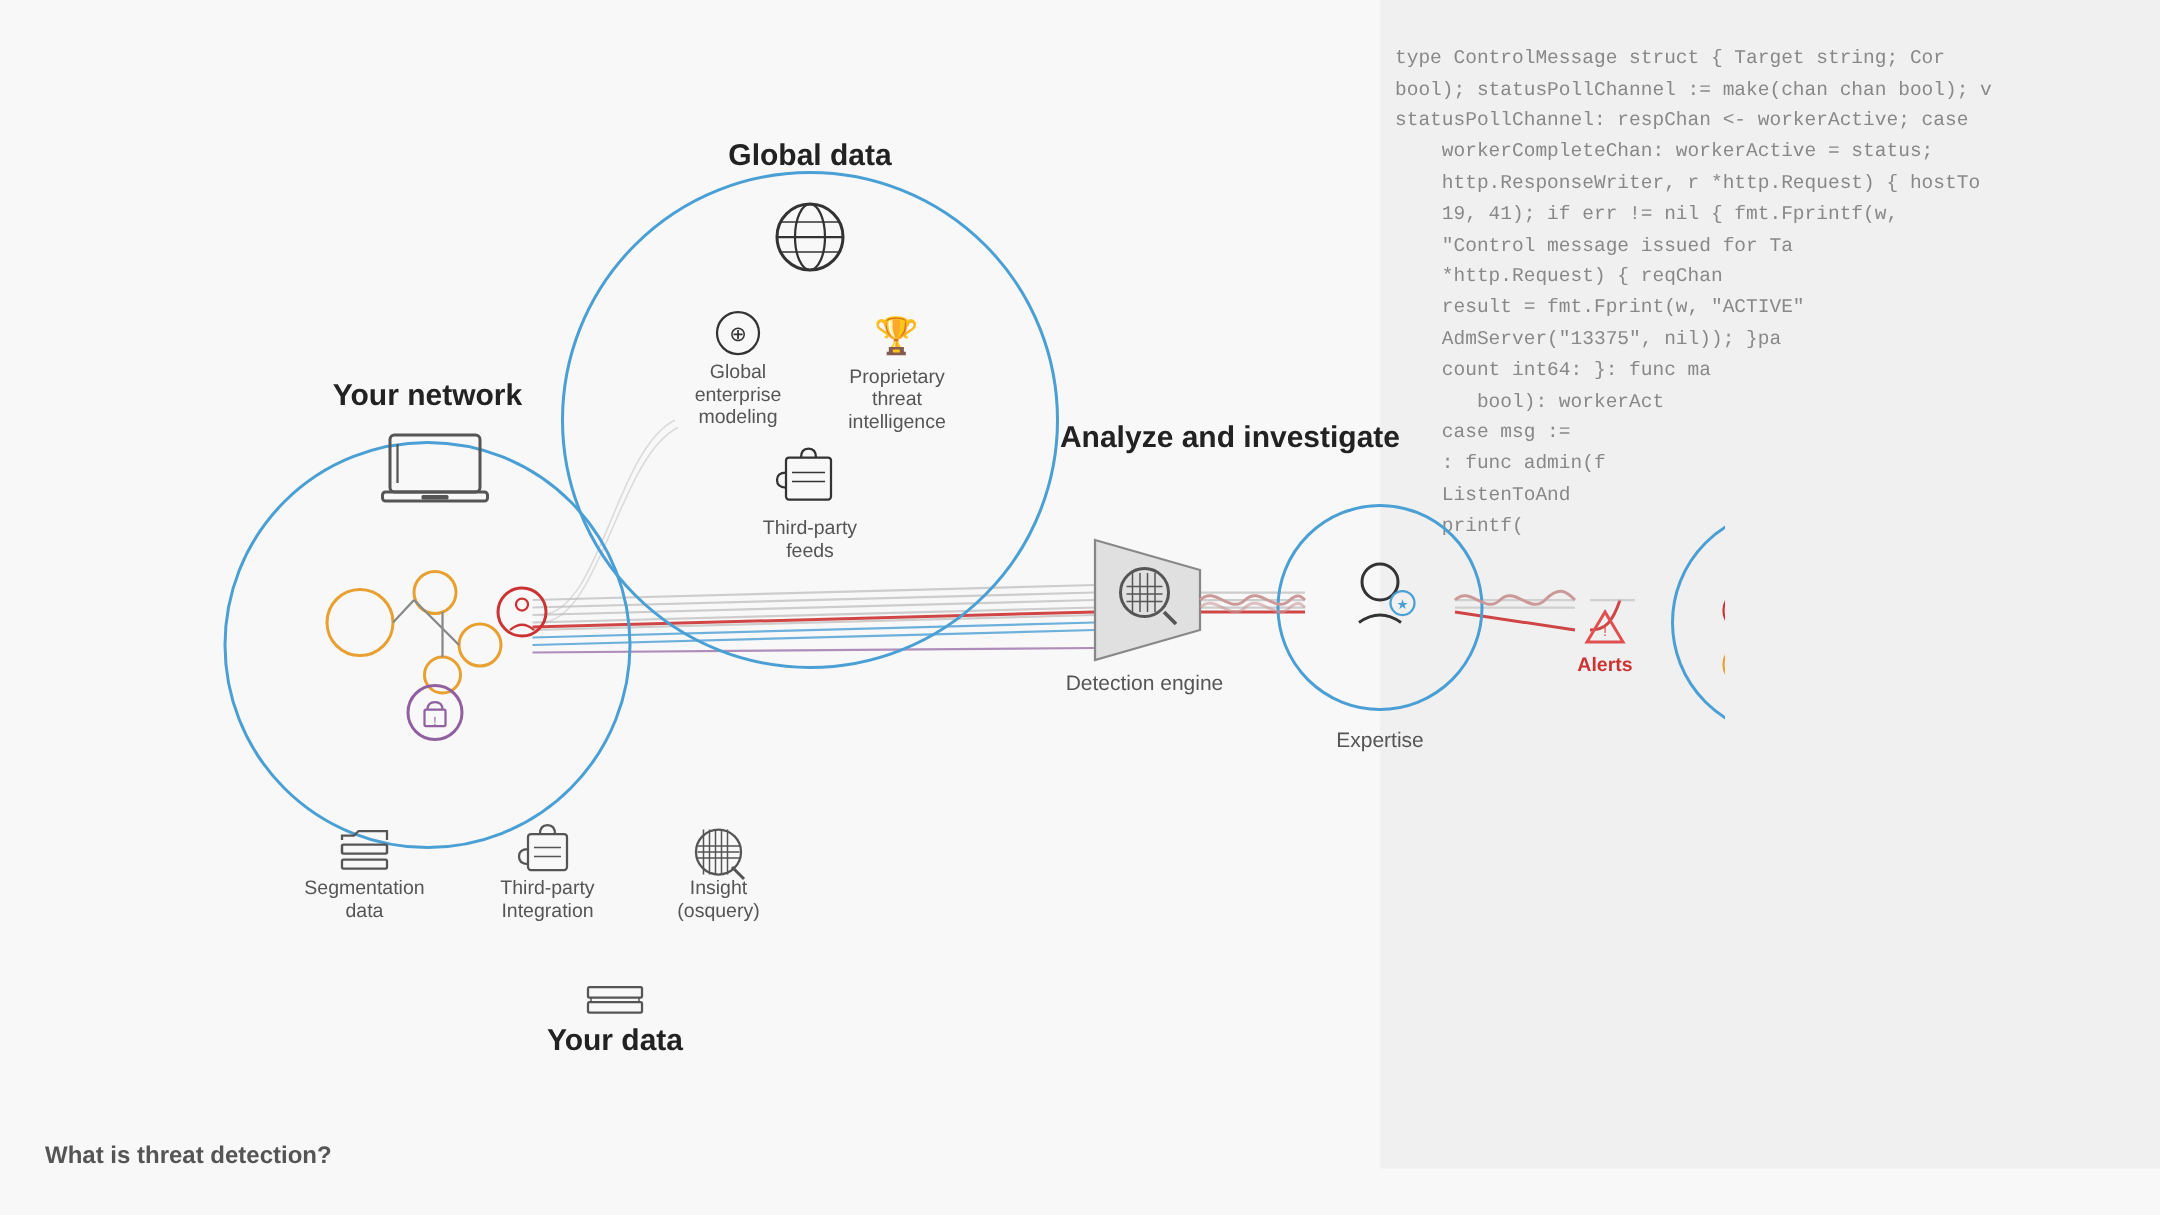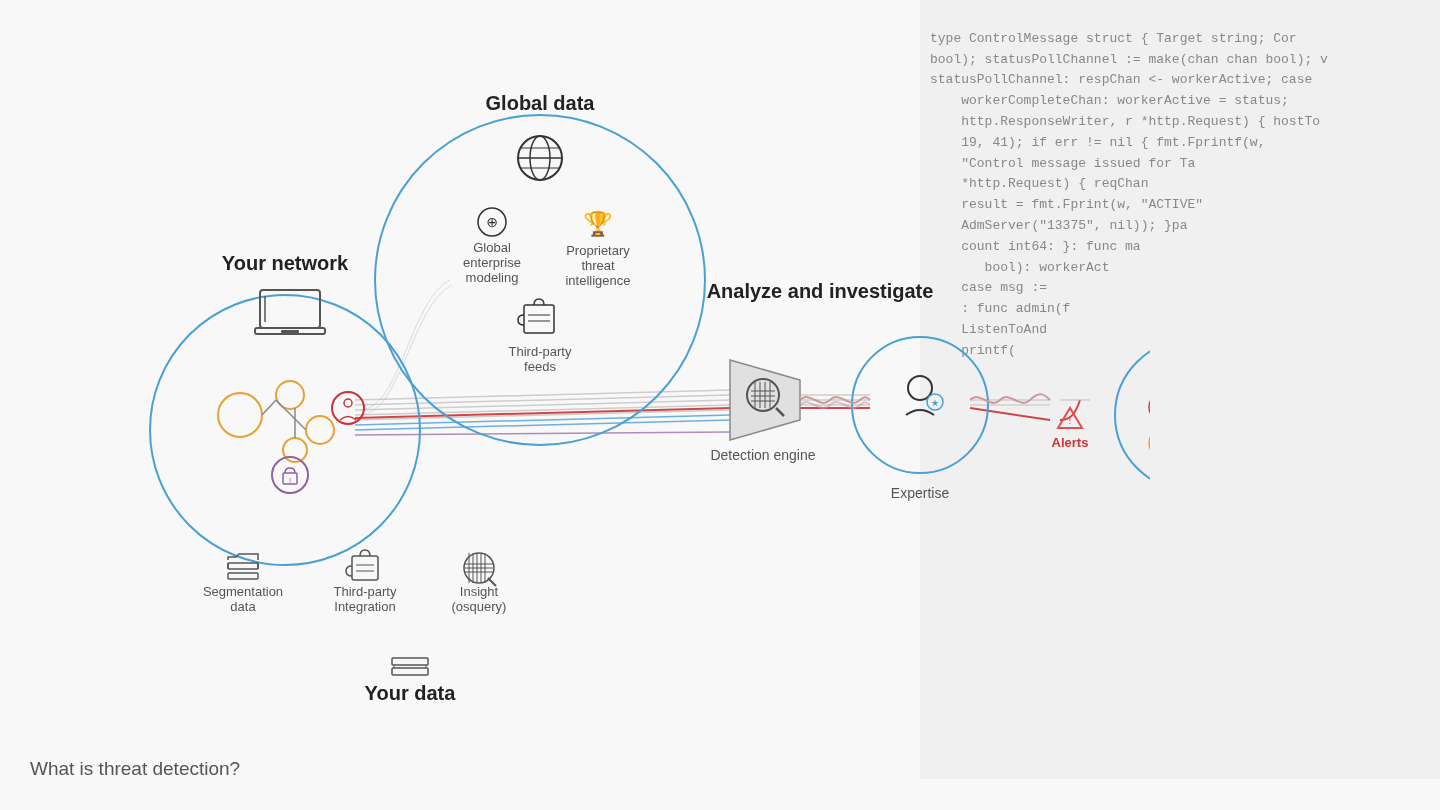--- a/index.html
+++ b/index.html
@@ -37,22 +37,23 @@
       width: 1440px;
       height: 810px;
       z-index: 1;
     }
 
     
     .bottom-text {
       position: absolute;
       bottom: 30px;
       left: 30px;
-      font-size: 19px;
+      font-size: 16px;
       color: #555;
+      font-weight: bold;
     }
 
     
     .akamai-logo {
       position: absolute;
       bottom: 20px;
       right: 30px;
       display: flex;
       align-items: center;
       gap: 5px;

